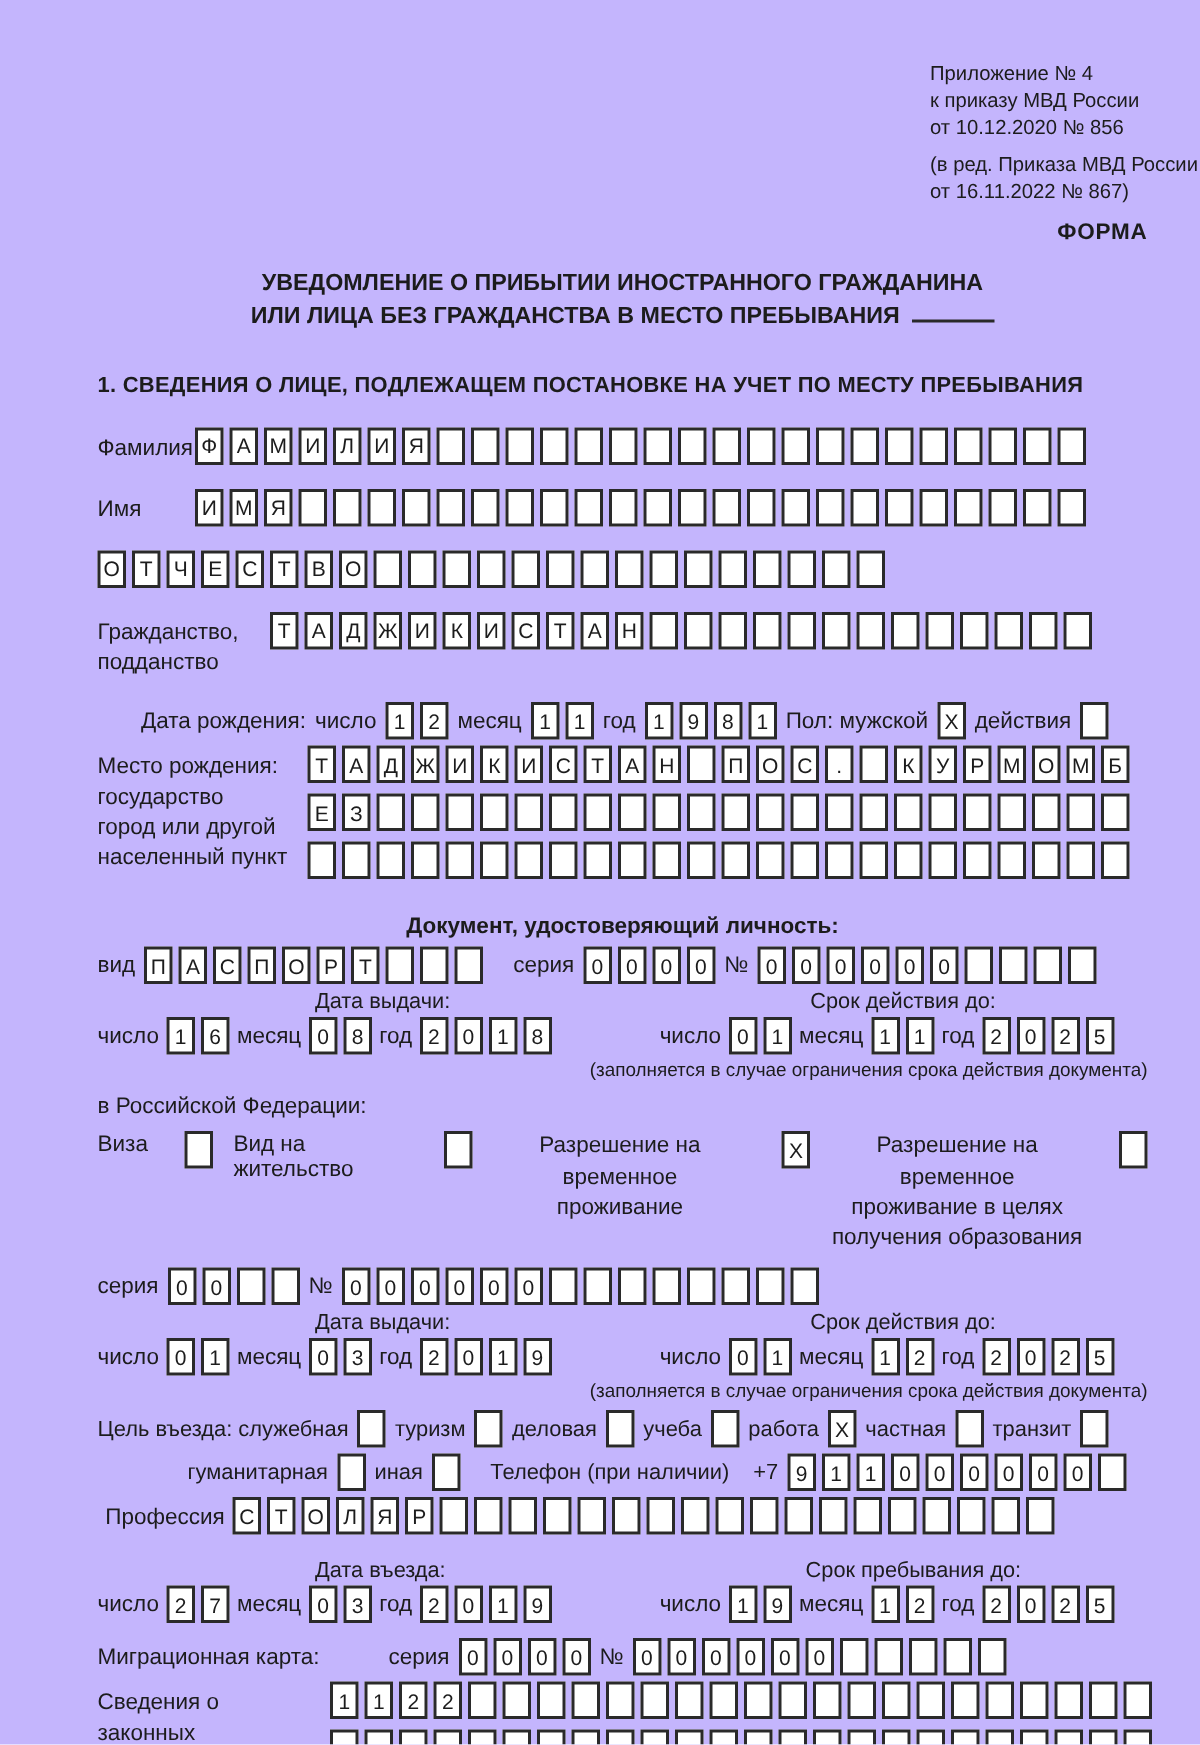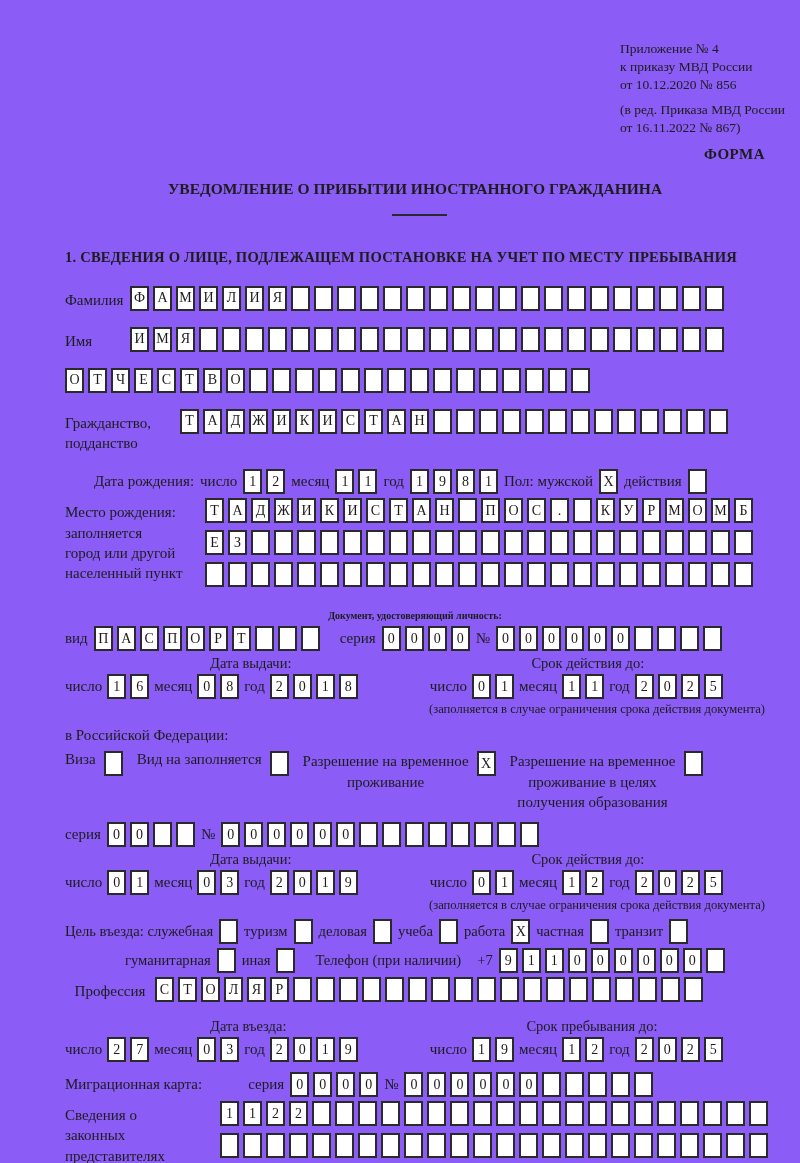--- a/index.html
+++ b/index.html
@@ -1,47 +1,47 @@
 <!DOCTYPE html>
 <html><head>
 <meta charset="utf-8">
 <style>
   html,body{margin:0;padding:0;background:#ffffff;}
   .page{
-    width:800px;height:1163px;box-sizing:border-box;background:#8b5cf6;
-    font-family:Liberation Serif, serif;color:#1c1c1c;
+    width:800px;height:1163px;box-sizing:border-box;background:#c4b5fd;
+    font-family:Liberation Sans, sans-serif;color:#1c1c1c;
     padding:38px 35px 10px 65px;overflow:hidden;position:relative;font-size:15px;
   }
   .annex{position:absolute;left:620px;top:40px;font-size:13.5px;line-height:1.35;}
   .annex .gap{height:6px;}
   .forma{position:absolute;right:35px;top:146px;font-weight:bold;font-size:15px;letter-spacing:.5px;}
   .title{margin-top:140px;text-align:center;font-weight:bold;font-size:15.5px;line-height:1.45;}
   .title-underline{display:inline-block;width:55px;border-bottom:2px solid #2a2a2a;margin-left:8px;}
   .sec-heading{margin-top:26px;margin-bottom:20px;font-weight:bold;font-size:14.6px;text-align:left;letter-spacing:.2px;}
   .frow{display:flex;align-items:flex-start;margin-bottom:16px;}
   .lbl{flex:none;line-height:1.35;padding-top:4px;}
   .w65{width:65px;} .w115{width:115px;} .w135{width:135px;} .w140{width:140px;} .w90{width:90px;text-align:center;} .w95{width:95px;}
   .boxes{display:flex;gap:4px;flex:none;}
   .bx{width:19px;height:25px;border:2px solid #2a2a2a;box-sizing:border-box;display:flex;
       align-items:center;justify-content:center;font-size:14px;flex:none;background:#fff;}
   .stack > .boxes{margin-bottom:7px;}
-  .doc-heading{text-align:center;font-weight:bold;font-size:10px;margin:6px 0 5px 0;}
+  .doc-heading{text-align:center;font-weight:bold;font-size:15px;margin:6px 0 5px 0;}
   .inlrow{display:flex;align-items:center;gap:6px;margin-bottom:4px;flex-wrap:nowrap;}
   .inlrow .t{white-space:nowrap;}
   .dhead{display:flex;font-size:14.5px;margin-top:2px;}
   .dhead .h1{margin-left:145px;}
   .dhead .h2{margin-left:240px;}
   .drow{display:flex;align-items:center;margin-top:2px;}
   .dgroup{display:flex;align-items:center;gap:5px;}
   .dgroup .dlabel{white-space:nowrap;}
   .dright{margin-left:72px;}
   .note{font-size:12.6px;text-align:right;margin:3px 0 6px 0;}
   .plain{line-height:1.6;}
   .permit-row{display:flex;align-items:flex-start;gap:14px;margin:4px 0 10px 0;}
-  .permit-item{display:flex;align-items:flex-start;gap:8px;}
+  .permit-item{display:flex;align-items:flex-start;gap:24px;}
   .plines{text-align:center;line-height:1.35;}
   .mt6{margin-top:6px;margin-left:29px;} .mt10{margin-top:10px;} .mt2{margin-top:2px;}
   .indent60{margin-left:60px;}
 </style>
 </head>
 <body>
 
 <div class="page">
 
   <div class="annex">
@@ -49,21 +49,21 @@
     <div>к приказу МВД России</div>
     <div>от 10.12.2020 № 856</div>
     <div class="gap"></div>
     <div>(в ред. Приказа МВД России</div>
     <div>от 16.11.2022 № 867)</div>
   </div>
   <div class="forma">ФОРМА</div>
 
   <div class="title">
     <div>УВЕДОМЛЕНИЕ О ПРИБЫТИИ ИНОСТРАННОГО ГРАЖДАНИНА</div>
-    <div><span class="title-underline"></span></div>
+    <div><span>ИЛИ ЛИЦА БЕЗ ГРАЖДАНСТВА В МЕСТО ПРЕБЫВАНИЯ</span><span class="title-underline"></span></div>
   </div>
 
   <div class="sec-heading">1. СВЕДЕНИЯ О ЛИЦЕ, ПОДЛЕЖАЩЕМ ПОСТАНОВКЕ НА УЧЕТ ПО МЕСТУ ПРЕБЫВАНИЯ</div>
 
   <div class="frow">
     <div class="lbl w65">Фамилия</div>
     <div class="boxes">
         <span class="bx">Ф</span>
         <span class="bx">А</span>
         <span class="bx">М</span>
@@ -211,21 +211,21 @@
       </div>
     <span class="t">действия</span>
     <div class="boxes">
         <span class="bx"></span>
       </div>
   </div>
 
   <div class="frow mt2">
     <div class="lbl w140">
       <div>Место рождения:</div>
-      <div>заполняется</div>
+      <div>государство</div>
       <div>город или другой</div>
       <div>населенный пункт</div>
     </div>
     <div class="stack">
       <div class="boxes">
           <span class="bx">Т</span>
           <span class="bx">А</span>
           <span class="bx">Д</span>
           <span class="bx">Ж</span>
           <span class="bx">И</span>
@@ -391,21 +391,21 @@
   <div class="plain">в Российской Федерации:</div>
 
   <div class="permit-row">
     <div class="permit-item">
       <span>Виза</span>
       <div class="boxes">
           <span class="bx"></span>
         </div>
     </div>
     <div class="permit-item">
-      <span>Вид на заполняется</span>
+      <span>Вид на жительство</span>
       <div class="boxes">
           <span class="bx"></span>
         </div>
     </div>
     <div class="permit-item">
       <div class="plines">
         <div>Разрешение на временное</div>
         <div>проживание</div>
       </div>
       <div class="boxes">

